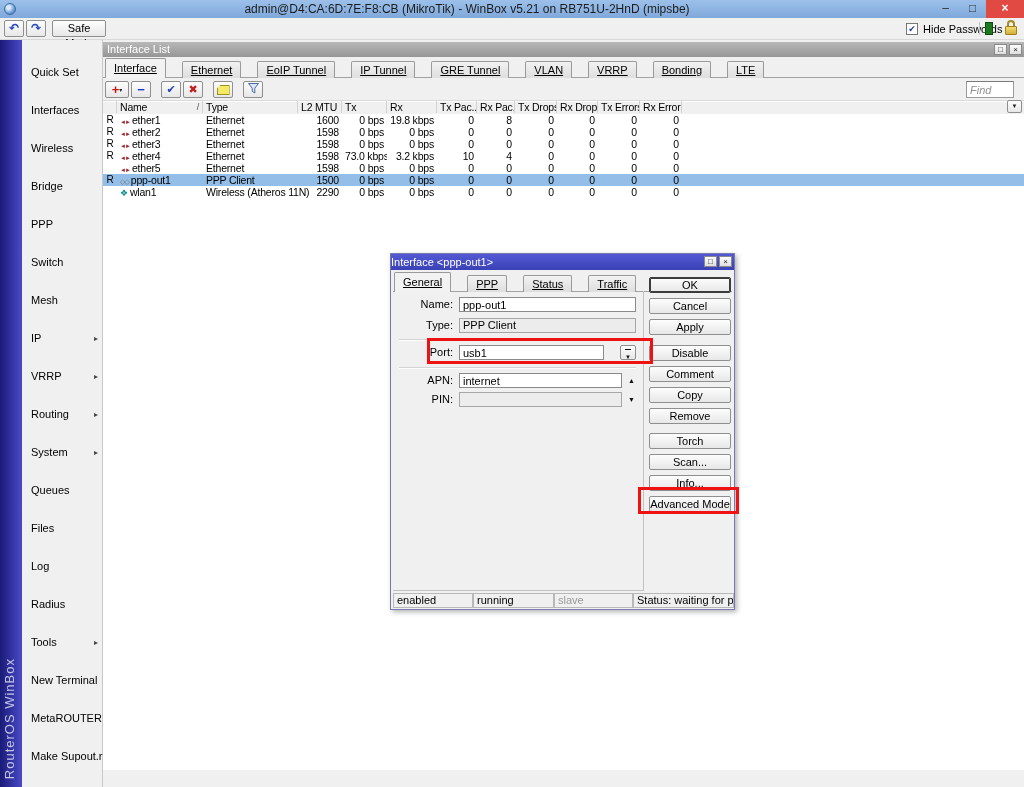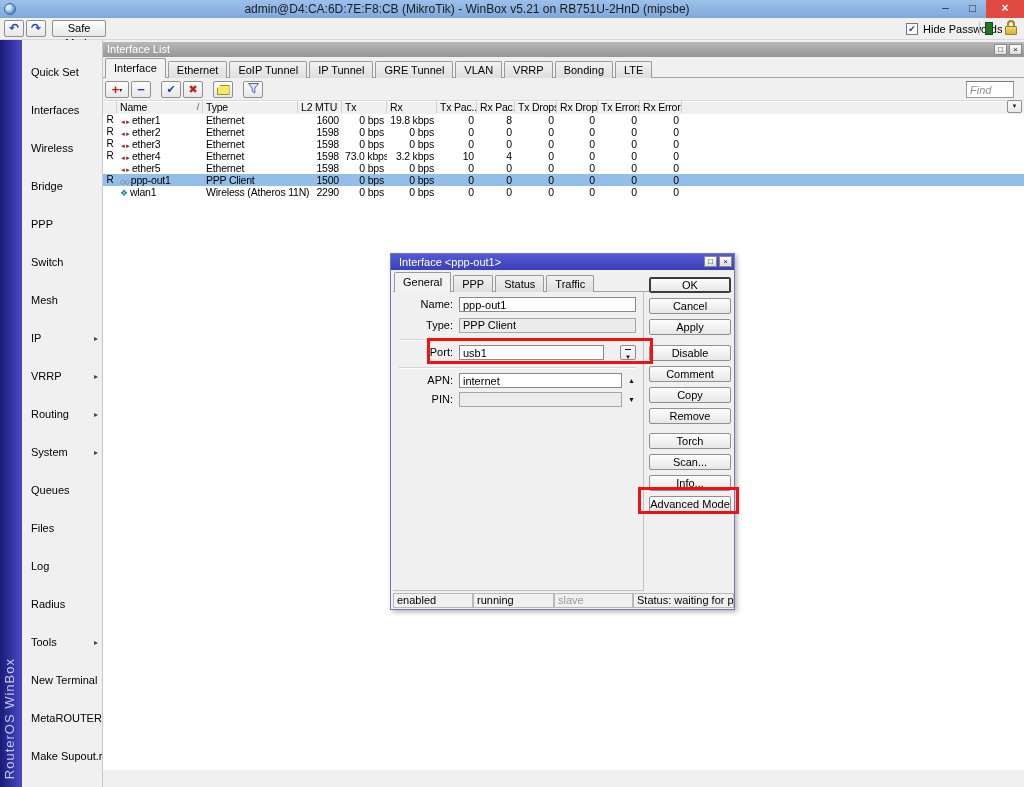--- a/index.html
+++ b/index.html
@@ -67,22 +67,22 @@
     background:linear-gradient(#b8b8b8,#969696); color:#fff; line-height:15px;
     padding-left:4px; }
   .small-wc { position:absolute; width:13px; height:11px; top:2px;
     background:linear-gradient(#fdfdfd,#dedede); border:1px solid #8a8a8a;
     font-size:8px; line-height:9px; text-align:center; color:#222; cursor:default; }
   .tabs { display:flex; align-items:flex-end; height:20px; }
   .ifwin-tabs { left:2px; top:16px; right:2px; }
   .tabline { left:0; top:35px; width:921px; height:1px; background:#a2a2a2; }
   .tab { padding:0 8px; height:17px; line-height:16px;
     background:linear-gradient(#f2f2f2,#dedede); border:1px solid #9a9a9a;
-    border-bottom:none; border-radius:2px 2px 0 0; margin-right:2px;
-    position:relative; z-index:1; white-space:nowrap; cursor:default; }
+    border-bottom:none; border-radius:2px 2px 0 0; margin-right:16px;
+    position:relative; z-index:1; white-space:nowrap; cursor:default;text-decoration:underline; }
   .tab.active { height:20px; line-height:19px; background:#f2f2f2; z-index:3; }
 
   .ifwin-toolbar { left:0; top:36px; width:921px; height:22px; }
   .itb { position:absolute; top:3px; height:17px; line-height:15px; }
   .glyph-add { color:#cc1414; font-weight:bold; font-size:13px; }
   .glyph-caret { font-size:6px; color:#222; vertical-align:2px; }
   .glyph-minus { color:#2038c8; font-weight:bold; font-size:13px; }
   .glyph-check { color:#2040c0; font-size:11px; }
   .glyph-x { color:#c41e1e; font-size:11px; }
   .note-icon { display:inline-block; width:13px; height:10px; margin-top:3px;
@@ -117,21 +117,21 @@
   .ic-wlan { color:#0b8f8f; font-size:9px; }
 
   .ifwin-status { left:0; top:728px; width:921px; height:17px; background:#f0f0f0;
     border-top:1px solid #c6c6c6; line-height:16px; padding-left:5px; }
 
   
   .dialog { left:390px; top:253px; width:345px; height:357px; background:#f0f0f0;
     border:1px solid #7878b0; box-shadow:2px 2px 5px rgba(0,0,0,.3); z-index:10; }
   .dlg-title { left:0; top:0; right:0; height:16px;
     background:linear-gradient(#5359d4,#3a41b6); color:#fff; line-height:16px;
-    padding-left:8px; }
+    padding-left:0; }
   .dlg-title .small-wc { top:2px; }
   .dlg-tabs { left:3px; top:18px; right:3px; }
   .dlg-tabline { left:2px; top:37px; width:339px; height:1px; background:#a2a2a2; }
   .dlg-panel { left:2px; top:37px; width:251px; height:300px;
     border-right:1px solid #c2c2c2; border-bottom:1px solid #c2c2c2; }
   .flabel { position:absolute; left:4px; width:58px; height:15px; line-height:15px;
     text-align:right; }
   .finput { position:absolute; height:15px; border:1px solid #8a8a8a; background:#fff;
     font-size:11px; line-height:13px; padding:0 3px; font-family:inherit; }
   .finput.ro { background:#ececec; border-color:#a6a6a6; }

